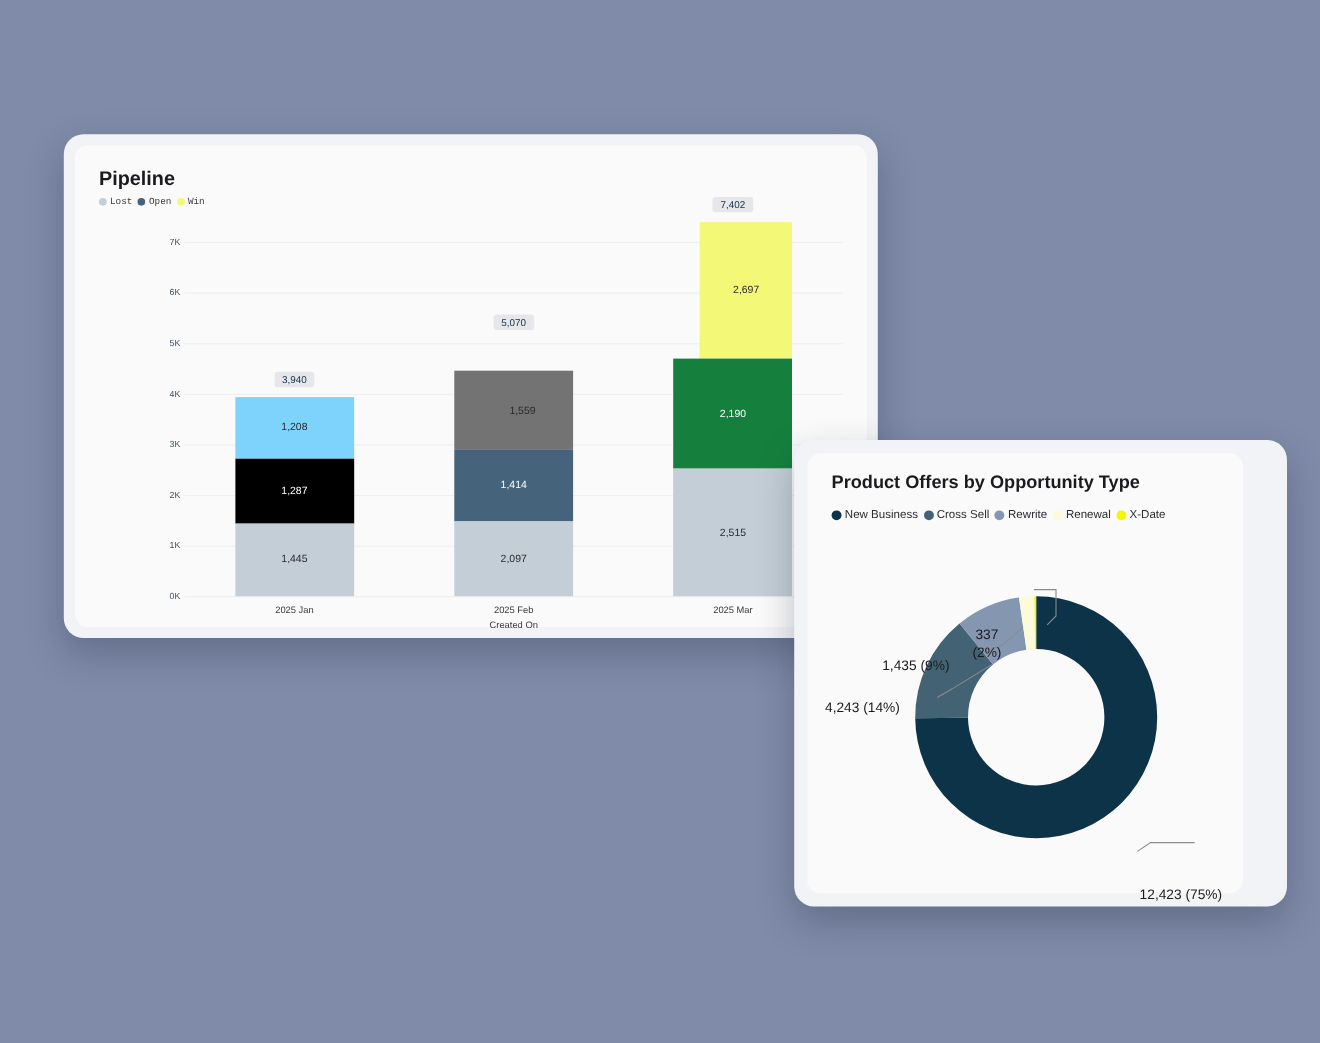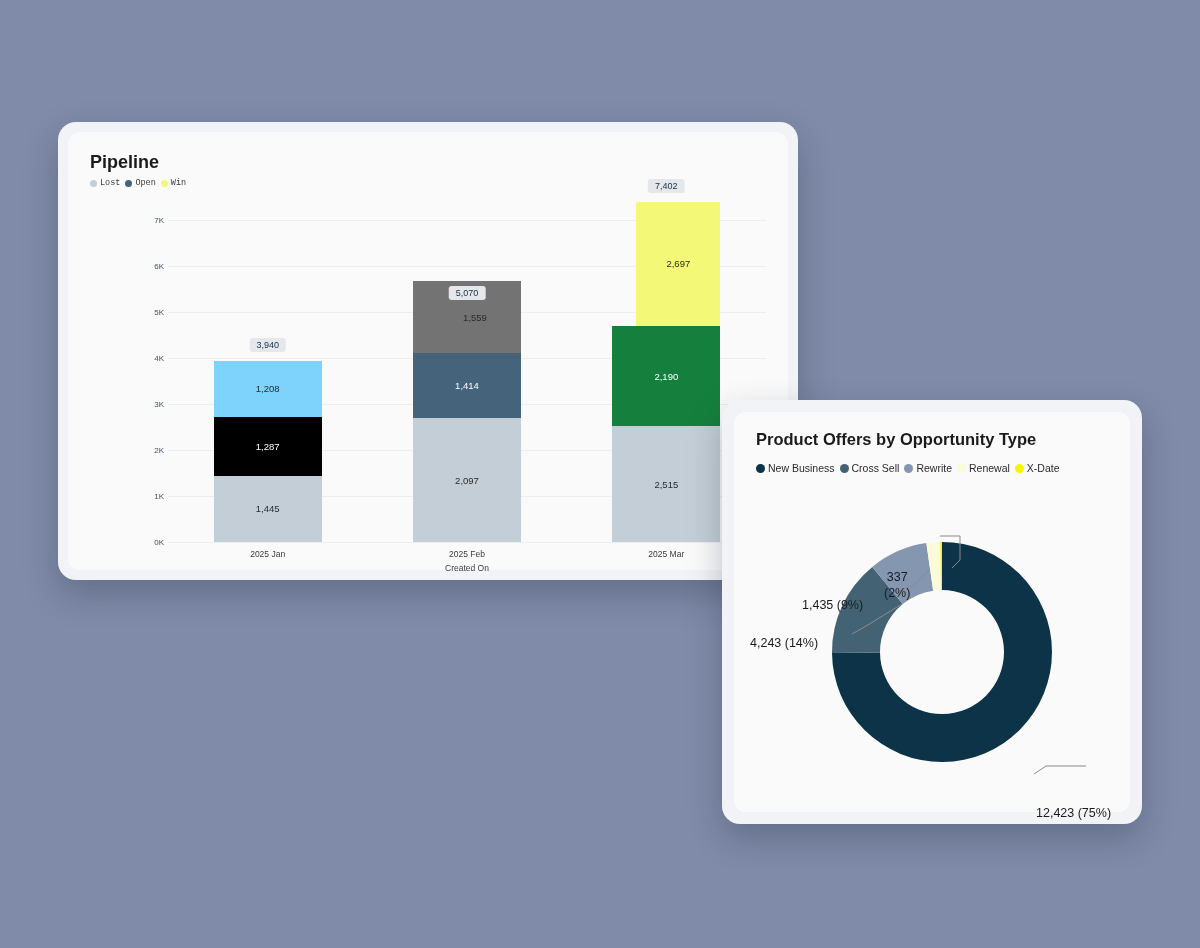--- a/index.html
+++ b/index.html
@@ -22,21 +22,21 @@
     background:#f2f3f6;
     border-radius:18px;
     box-shadow:0 14px 34px rgba(25,35,60,.28);
   }
 
   
   #pipeline-outer{left:58px;top:122px;width:740px;height:458px;}
   #pipeline-card{left:10px;top:10px;width:720px;height:438px;border-radius:12px;box-shadow:none;}
 
   
-  #donut-outer{left:722px;top:400px;width:420px;height:424px;}
+  #donut-outer{left:722px;top:400px;width:420px;height:424px;padding-left:28px;}
   #donut-card{left:12px;top:12px;width:396px;height:400px;border-radius:12px;box-shadow:none;}
 
   .card-title{
     position:absolute;
     color:#1b1b1f;
     font-weight:600;
   }
   #pipeline-card .card-title{left:22px;top:20px;font-size:18px;}
   #donut-card .card-title{left:22px;top:18px;font-size:16.5px;}
 
@@ -159,21 +159,21 @@
               <div class="seg open" style="height: 59.1165px; background: #000000;">1,287</div>
               <div class="seg lost" style="height: 66.374px; background: rgb(195, 206, 214);">1,445</div>
               <div class="total-badge" style="bottom: 189.978px;">3,940</div>
             </div>
             <div class="cat-label">2025 Jan</div>
           </div>
           <div class="bar-col">
             <div class="bar-stack">
               <div class="seg win" style="height: 71.6104px; background: #737373; padding-left: 16px;">1,559</div>
               <div class="seg open" style="height: 64.95px; background: rgb(69, 99, 122);">1,414</div>
-              <div class="seg lost" style="height: 124px; background: rgb(195, 206, 214);">2,097</div>
+              <div class="seg lost" style="height: 68px; background: rgb(195, 206, 214);">2,097</div>
               <div class="total-badge" style="bottom: 241.883px;">5,070</div>
             </div>
             <div class="cat-label">2025 Feb</div>
           </div>
           <div class="bar-col">
             <div class="bar-stack">
               <div class="seg win" style="height: 123.883px; background: rgb(244, 248, 119); margin-left: 24px;">2,697</div>
               <div class="seg open" style="height: 100.594px; background: #15803d;">2,190</div>
               <div class="seg lost" style="height: 115.523px; background: rgb(195, 206, 214);">2,515</div>
               <div class="total-badge" style="bottom: 349px;">7,402</div>

